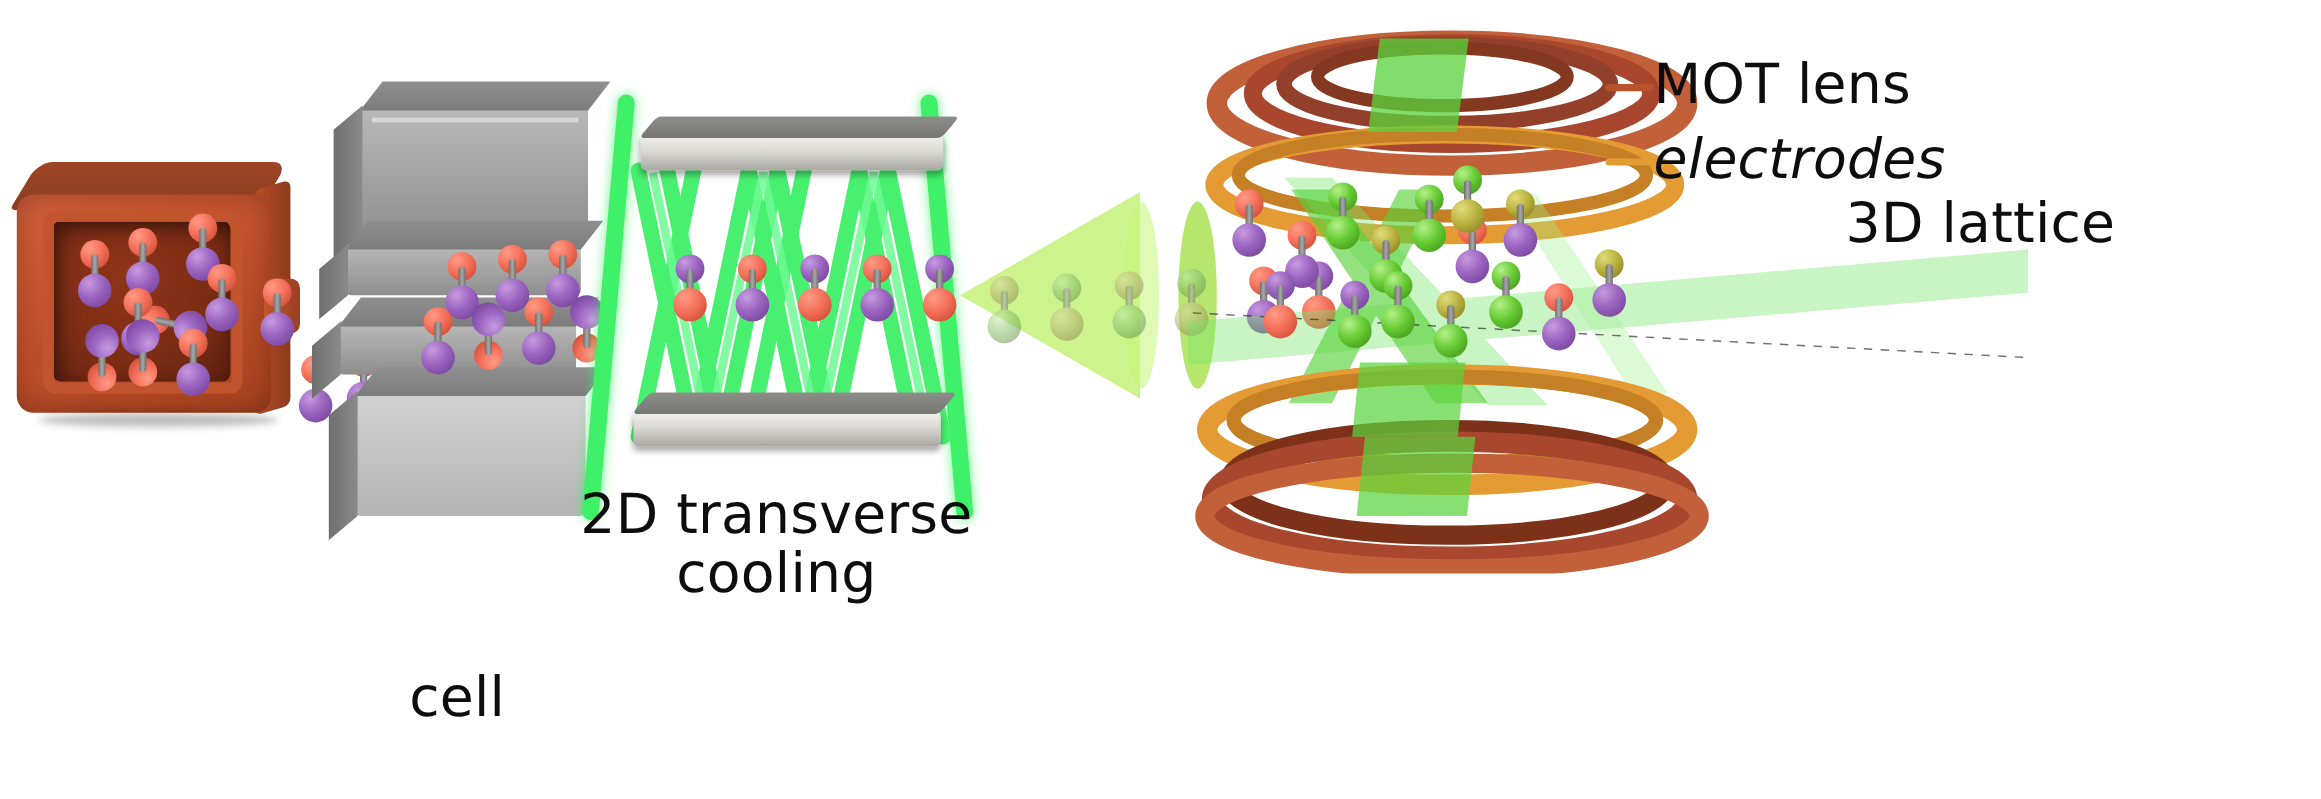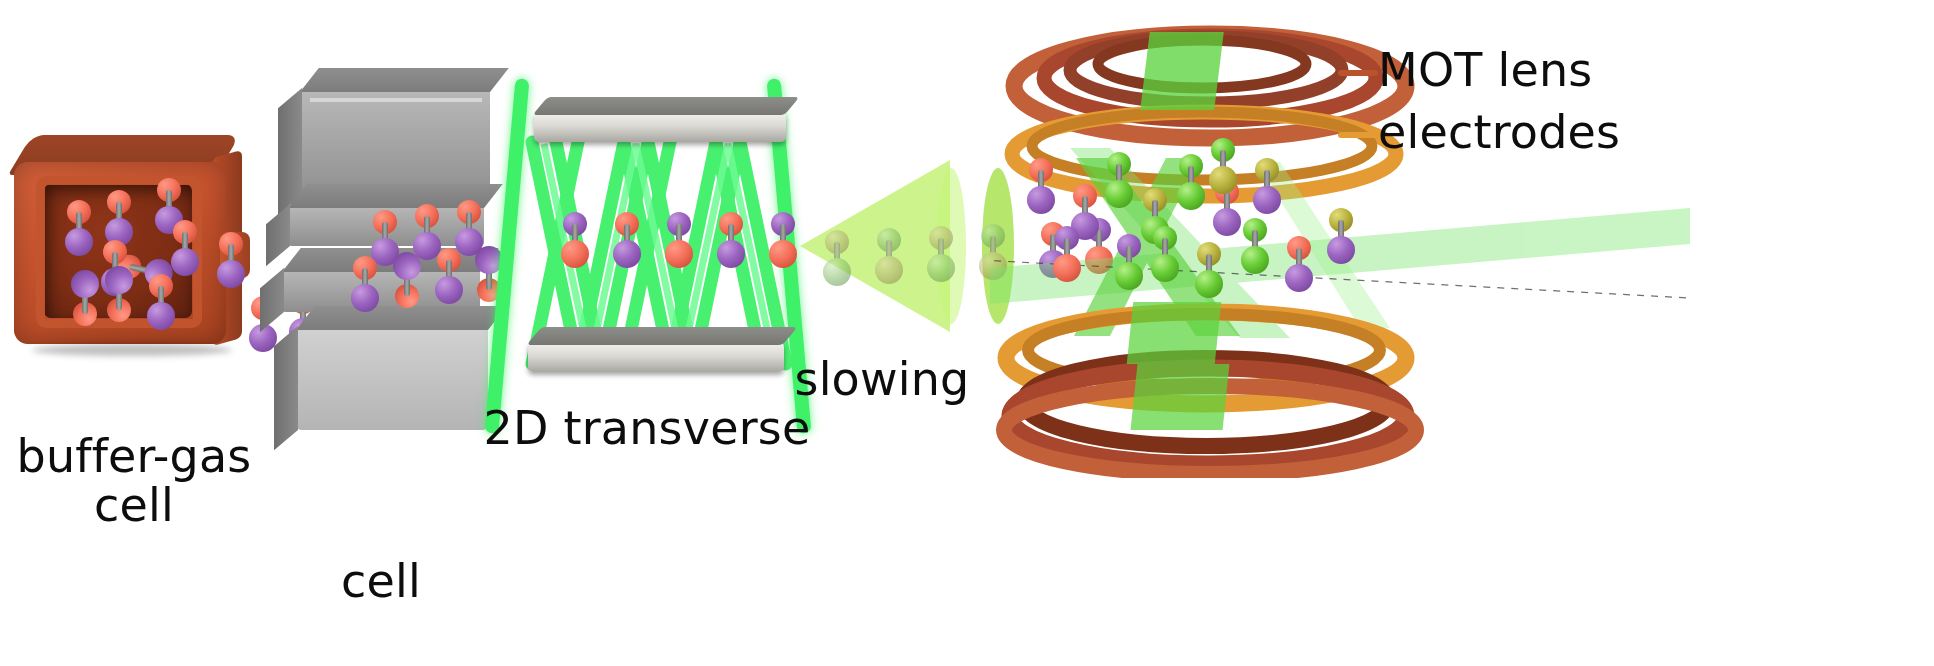--- a/index.html
+++ b/index.html
@@ -131,21 +131,20 @@
         <div class="bond"></div>
         <div class="a2 at-pur"></div>
       </div>
     <div class="mol" style="left:134px;top:112px;">
         <div class="a1 at-red"></div>
         <div class="bond"></div>
         <div class="a2 at-pur"></div>
       </div>
   </div>
 
-  <div class="lbl c" style="left:0px;top:432px;width:268px;"><span>buffer-gas</span><br><span>cell</span></div>
 
   <div class="mol" style="left:218px;top:232px;">
       <div class="a1 at-red"></div>
       <div class="bond"></div>
       <div class="a2 at-pur"></div>
     </div>
   <div class="mol" style="left:250px;top:296px;">
       <div class="a1 at-red"></div>
       <div class="bond"></div>
       <div class="a2 at-pur"></div>
@@ -263,21 +262,21 @@
       <div class="a1 at-red"></div>
       <div class="bond"></div>
       <div class="a2 at-pur"></div>
     </div>
   <div class="mol" style="left:770px;top:212px;">
       <div class="a1 at-pur"></div>
       <div class="bond"></div>
       <div class="a2 at-red"></div>
     </div>
 
-  <div class="lbl c" style="left:474px;top:404px;width:346px;"><span>2D transverse</span><br></div>
+  <div class="lbl c" style="left:474px;top:404px;width:346px;"><span>2D transverse</span><br><span>cooling</span></div>
 
   <div id="slow">
     <div class="cone"></div>
     <div class="cone-cap2"></div>
     <div class="cone-cap"></div>
   </div>
 
   <div class="mol dim" style="left:824px;top:230px;">
       <div class="a1 at-olv"></div>
       <div class="bond"></div>
@@ -292,21 +291,21 @@
       <div class="a1 at-olv"></div>
       <div class="bond"></div>
       <div class="a2 at-grn"></div>
     </div>
   <div class="mol dim" style="left:980px;top:224px;">
       <div class="a1 at-grn"></div>
       <div class="bond"></div>
       <div class="a2 at-olv"></div>
     </div>
 
-  <div class="lbl c" style="left:772px;top:306px;width:220px;"><br><span>slowing</span></div>
+  <div class="lbl c" style="left:772px;top:306px;width:220px;"><br></div>
 
   <div class="mol" style="left:1040px;top:222px;">
       <div class="a1 at-red"></div>
       <div class="bond"></div>
       <div class="a2 at-pur"></div>
     </div>
   <div class="mol" style="left:1086px;top:218px;">
       <div class="a1 at-pur"></div>
       <div class="bond"></div>
       <div class="a2 at-red"></div>
@@ -440,16 +439,17 @@
 
     <div class="latblock" style="left:-20px;top:282px;width:88px;height:62px;transform:skewX(-6deg);opacity:.85;"></div>
     <div class="latblock" style="left:-16px;top:344px;width:92px;height:66px;transform:skewX(-6deg);opacity:.85;"></div>
 
   </div>
 
   <div class="leader" style="left:1338px;top:70px;width:40px;background:#b8532c;"></div>
   <div class="lbl" style="left:1378px;top:46px;">MOT lens</div>
 
   <div class="leader" style="left:1338px;top:132px;width:40px;background:#e59b33;"></div>
-  <div class="lbl" style="left:1378px;top:108px;">electrodes</div>
-
+  <div class="lbl" style="left:1378px;top:108px;font-style:italic;">electrodes</div>
+
+  <div class="lbl" style="left:1538px;top:162px;">3D lattice</div>
 
 </div>
 
 </body></html>

